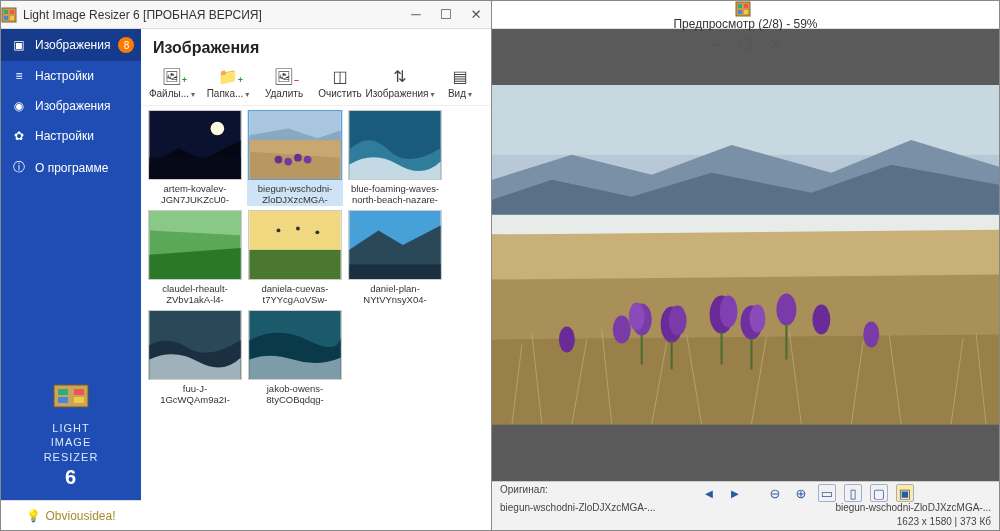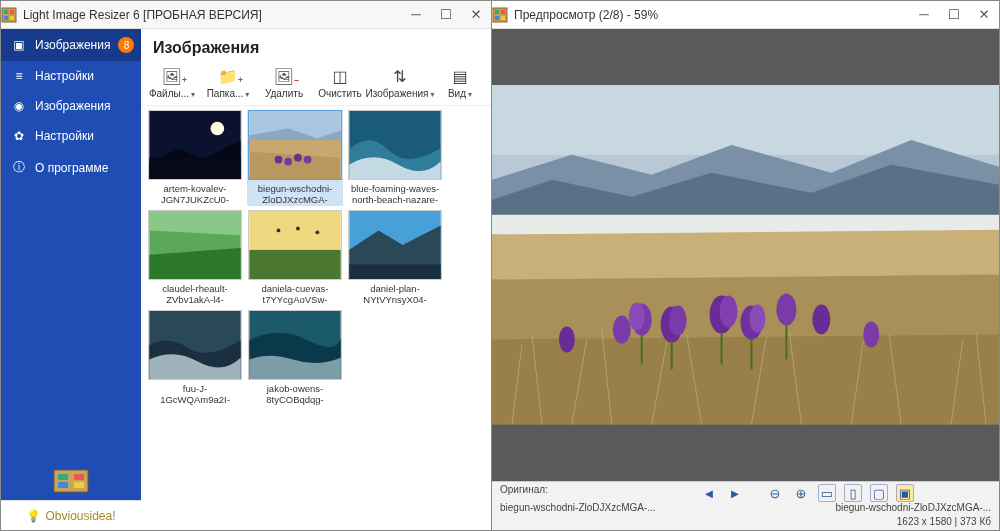--- a/index.html
+++ b/index.html
@@ -43,21 +43,21 @@
 .thumb .pic { width: 94px; height: 70px; border: 1px solid #ccc; }
 .thumb.sel { background: #cfe3f7; }
 .thumb.sel .pic { border-color: #5a9fe0; }
 .thumb .cap { line-height: 1.15; height: 24px; overflow: hidden; padding: 2px 2px 0; }
 
 .bottom-bar { height: 32px; border-top: 1px solid #ccc; display: flex; align-items: center; justify-content: flex-end; padding: 0 8px; background: #f4f4f4; }
 .next-btn { background: linear-gradient(#fafafa,#e9e9e9); border: 1px solid #3a72c8; padding: 4px 16px; font-size: 12px; font-weight: bold; cursor: pointer; }
 
 
 .right-window { width: 508px; height: 531px; display: flex; flex-direction: column; border: 1px solid #888; border-left: none; background: #5a5a5a; }
-.right-window .titlebar { background: #fff; }
+.right-window .titlebar { background: #fff; flex-direction: column; }
 .preview-area { flex: 1; display: flex; align-items: center; justify-content: center; min-height: 0; }
 .preview-img { width: 100%; height: auto; max-height: 100%; }
 
 .status { background: #f2f2f2; color: #444; font-size: 10px; border-top: 1px solid #ccc; }
 .status .row1 { display: flex; align-items: flex-start; padding: 2px 8px 0; }
 .status .col-l { flex: 0 0 200px; }
 .status .col-c { flex: 1; display: flex; gap: 8px; justify-content: center; align-items: center; }
 .status .col-r { flex: 0 0 180px; text-align: right; }
 .status .row2 { display: flex; padding: 0 8px 3px; justify-content: space-between; }
 .status .ico { cursor: pointer; font-size: 13px; color: #2a5aa0; display: inline-flex; align-items: center; justify-content: center; width: 18px; height: 18px; }
@@ -116,20 +116,26 @@
       </div>
       <div class="spacer"></div>
       <div class="brand-logo">
         <svg width="42" height="30">
             <rect x="4" y="4" width="34" height="22" fill="#caa45a" stroke="#7a5a20"></rect>
             <rect x="8" y="8" width="10" height="6" fill="#3a7"></rect>
             <rect x="24" y="8" width="10" height="6" fill="#e55"></rect>
             <rect x="8" y="16" width="10" height="6" fill="#48d"></rect>
             <rect x="24" y="16" width="10" height="6" fill="#ec4"></rect>
           </svg>
+      </div>
+      <div class="brand">
+        <div>LIGHT</div>
+        <div>IMAGE</div>
+        <div>RESIZER</div>
+        <div class="b6">6</div>
       </div>
       <div class="footer-left">
         <span class="bulb">💡</span>
         <span>Obviousidea!</span>
       </div>
     </div>
 
     <div class="main">
       <h2>Изображения</h2>
       <div class="toolbar">

